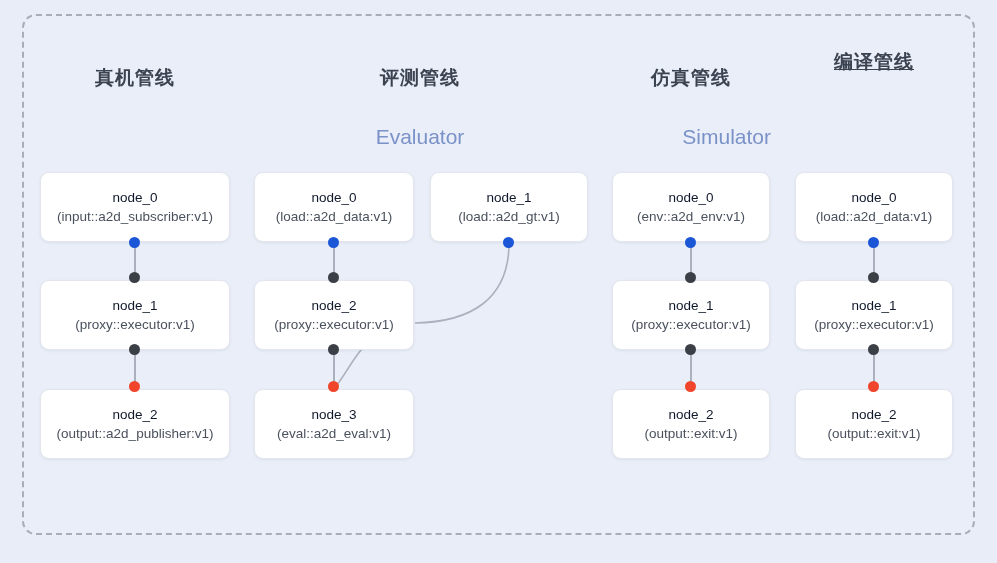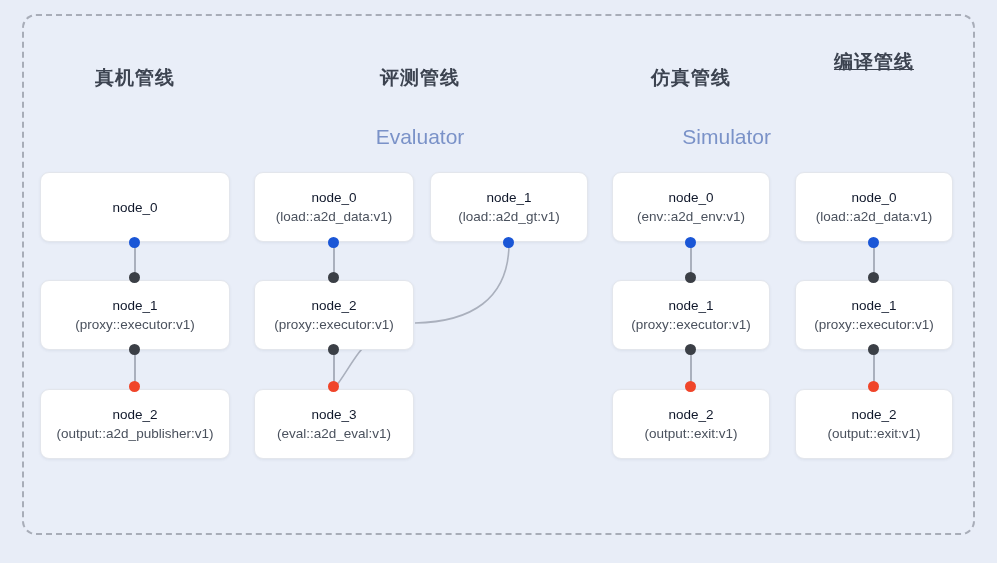--- a/index.html
+++ b/index.html
@@ -115,20 +115,21 @@
   <div class="col-title-cn" style="left:340px; top:65px; width:160px;">评测管线</div>
   <div class="col-title-en" style="left:340px; top:125px; width:160px;">Evaluator</div>
 
   <div class="col-title-cn" style="left:611px; top:65px; width:160px;">仿真管线</div>
   <div class="col-title-en" style="left:611px; top:125px; width:160px;text-align:right;">Simulator</div>
 
   <div class="col-title-cn" style="left:794px; top:49px; width:160px;text-decoration:underline;">编译管线</div>
 
   <div class="node" style="left:40px; top:172px; width:190px; height:70px;">
     <div class="node-title">node_0</div>
+    <div class="node-sub">(input::a2d_subscriber:v1)</div>
   </div>
   <div class="port port-in-blue" style="left:129px; top:237px;"></div>
 
   <div class="port port-black" style="left:129px; top:272px;"></div>
   <div class="node" style="left:40px; top:280px; width:190px; height:70px;">
     <div class="node-title">node_1</div>
     <div class="node-sub">(proxy::executor:v1)</div>
   </div>
   <div class="port port-black" style="left:129px; top:344px;"></div>
 

